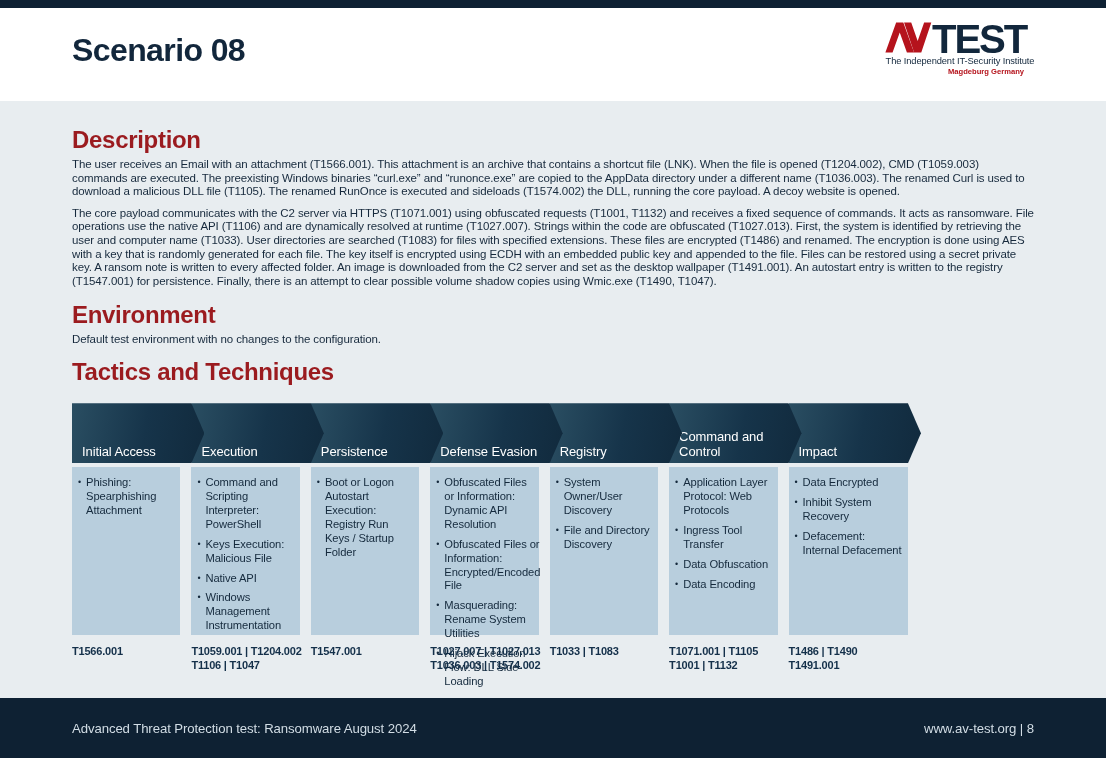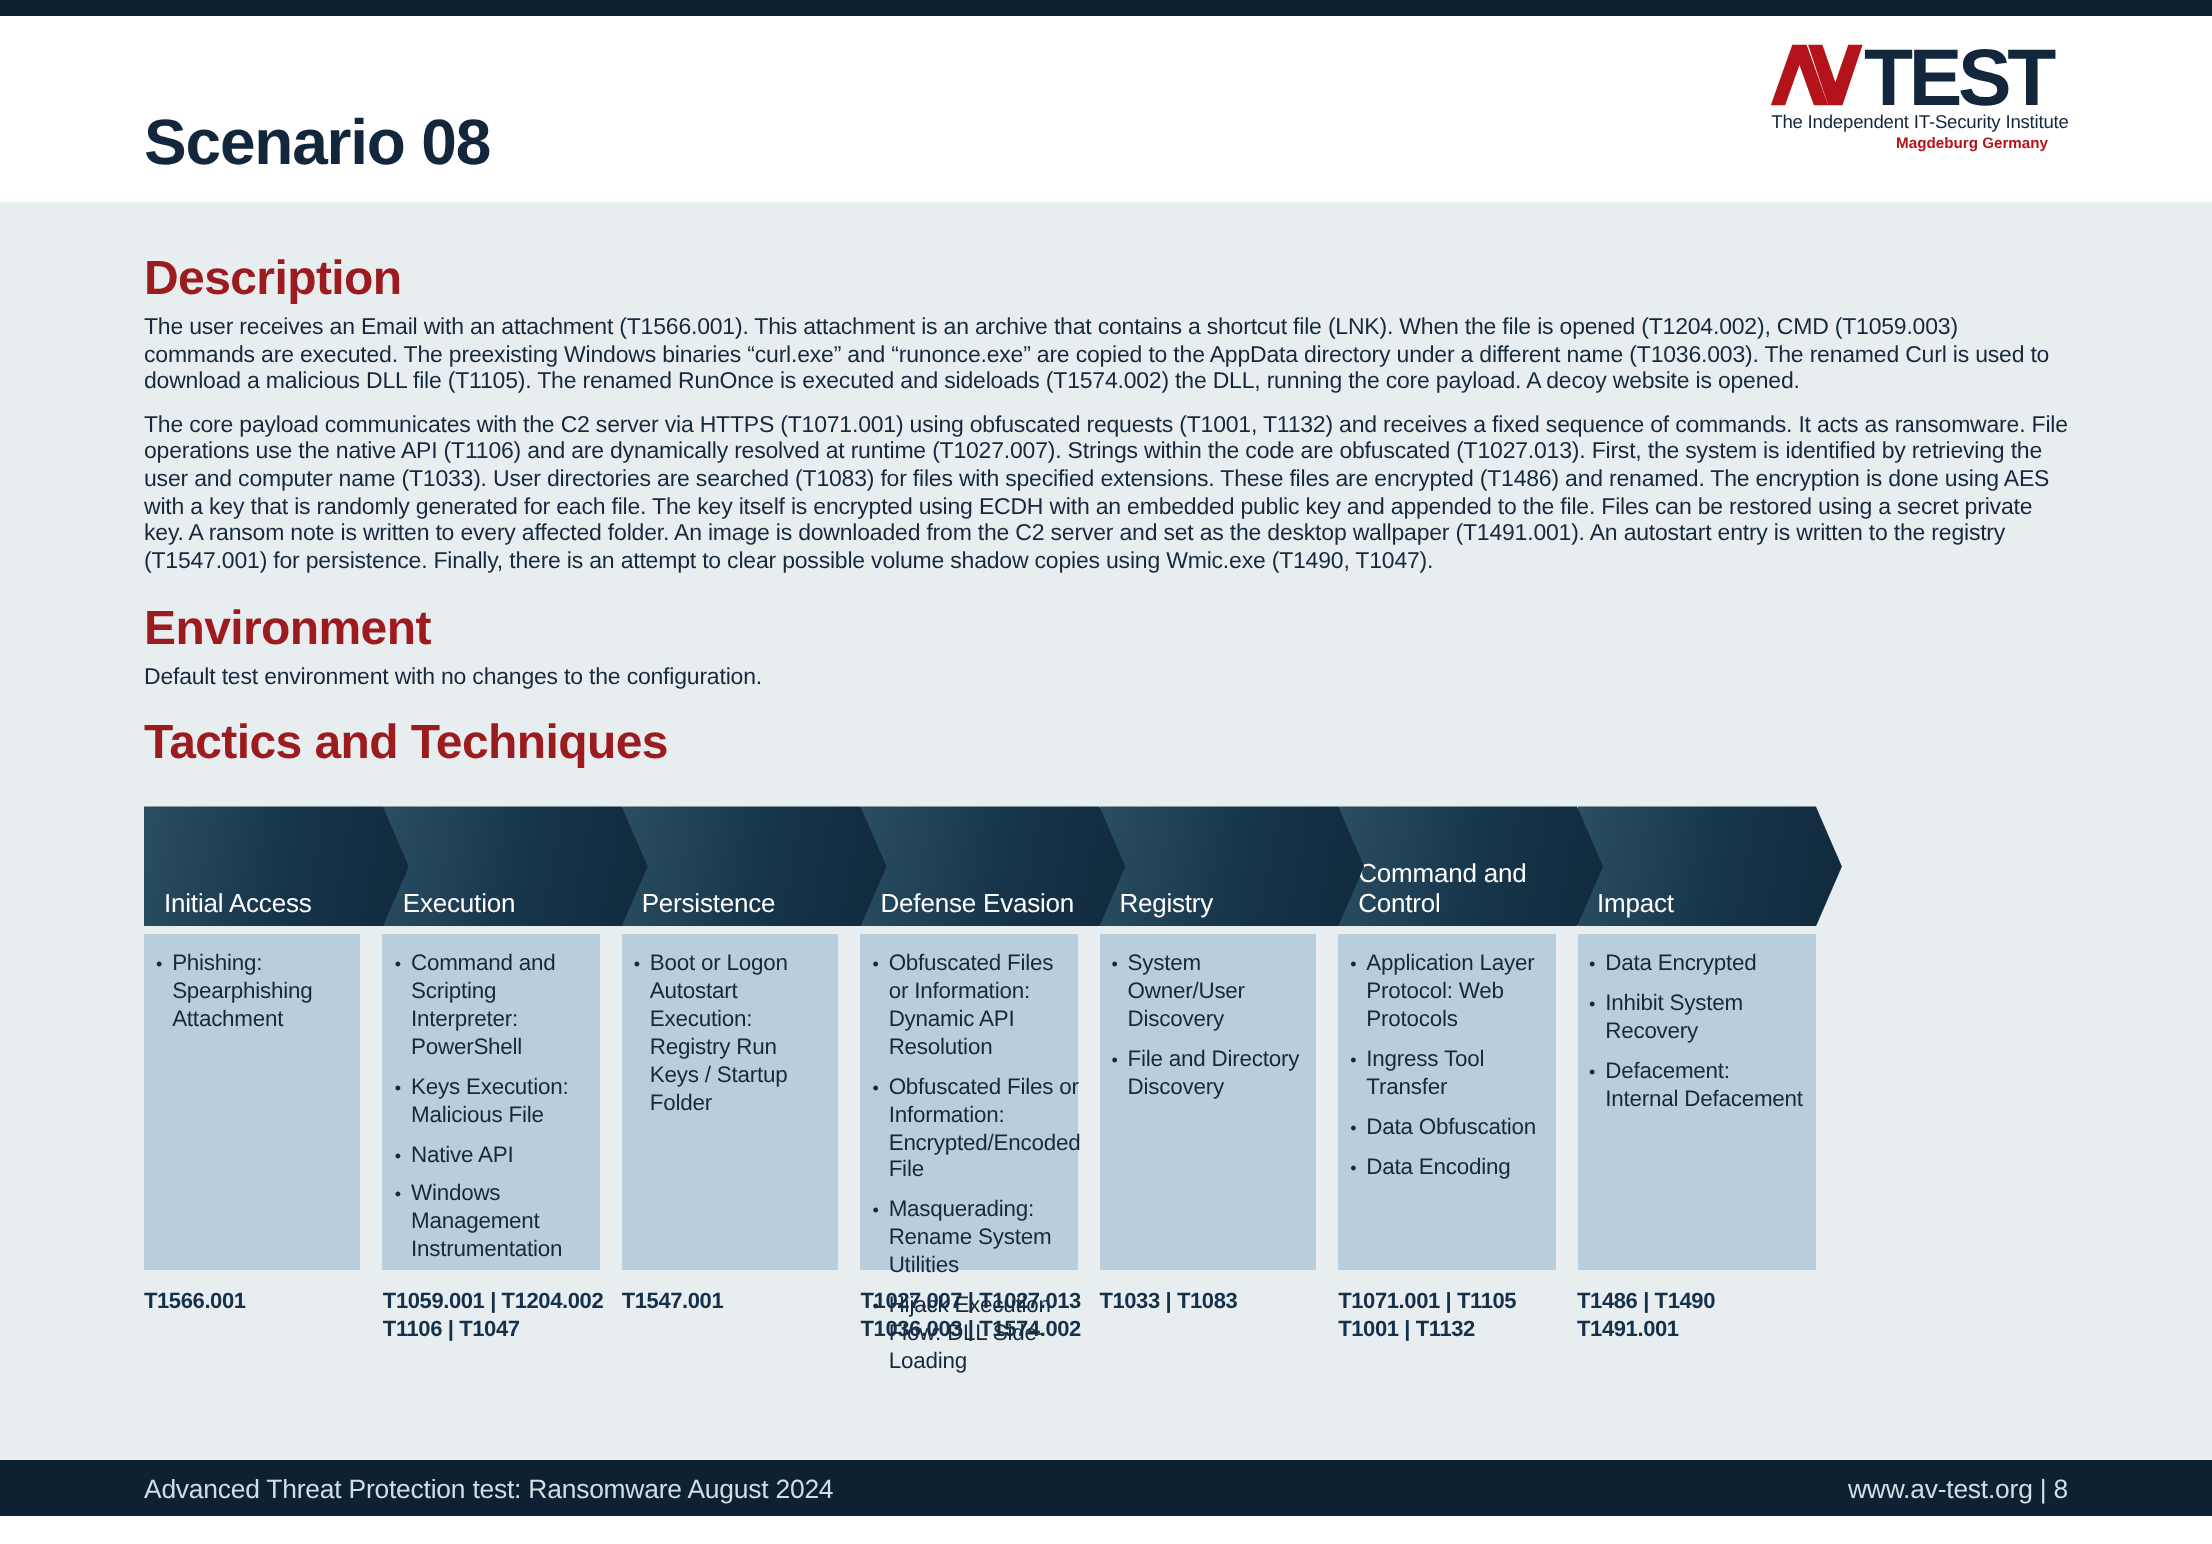--- a/index.html
+++ b/index.html
@@ -10,21 +10,21 @@
     overflow:hidden;
   }
   .page { display:flex; flex-direction:column; width:1106px; height:772px; }
 
   
   .topbar { height:8px; background:#0e2133; flex:0 0 auto; }
 
   
   .header { height:93px; background:#ffffff; position:relative; flex:0 0 auto; }
   .page-title {
-    position:absolute; left:72px; top:45px; margin:0;
+    position:absolute; left:72px; top:24px; margin:0;
     font-size:32px; font-weight:bold; letter-spacing:-0.6px;
     color:#12273c;
   }
   .logo { position:absolute; right:70px; top:13px; width:152px; text-align:center; }
   .logo svg { display:block; width:152px; height:33px; }
   .logo-tagline {
     margin-top:2px; font-size:9.3px; font-weight:normal; letter-spacing:-0.1px;
     color:#12273c; white-space:nowrap;
   }
   .logo-subline {
@@ -71,21 +71,21 @@
   }
   .cell .bullet { flex:0 0 auto; font-size:9px; line-height:13px; }
   .ids {
     margin-top:9px; min-height:28px;
     font-size:11px; font-weight:bold; line-height:14px; letter-spacing:-0.2px;
     color:#14304a; white-space:nowrap;
   }
 
   
   .footer {
-    flex:0 0 auto; height:28px; background:#0e2133;
+    flex:0 0 auto; height:60px; background:#0e2133;
     display:flex; justify-content:space-between; align-items:center;
     padding:0 72px; color:#d2dde5; font-size:13.2px; letter-spacing:-0.1px;
   }
   .bottom-strip { flex:0 0 auto; height:14px; background:#ffffff; }
 </style>
 </head>
 <body>
 
 <div class="page">
 

